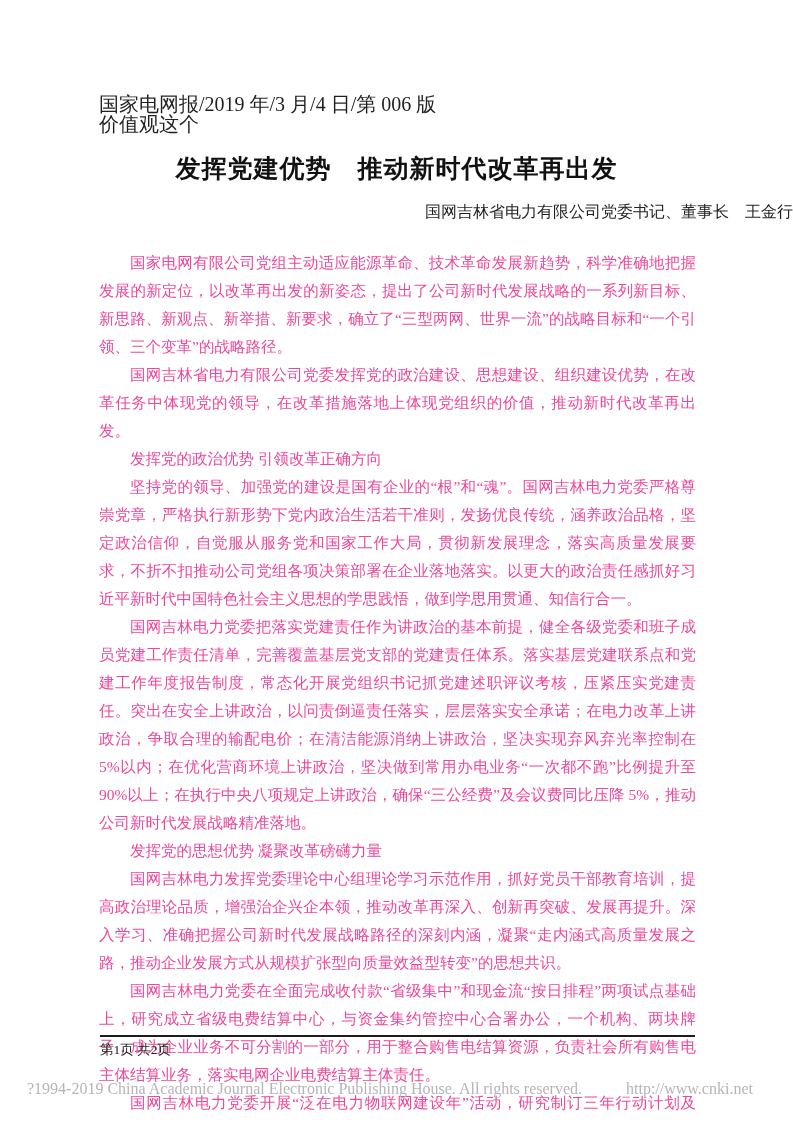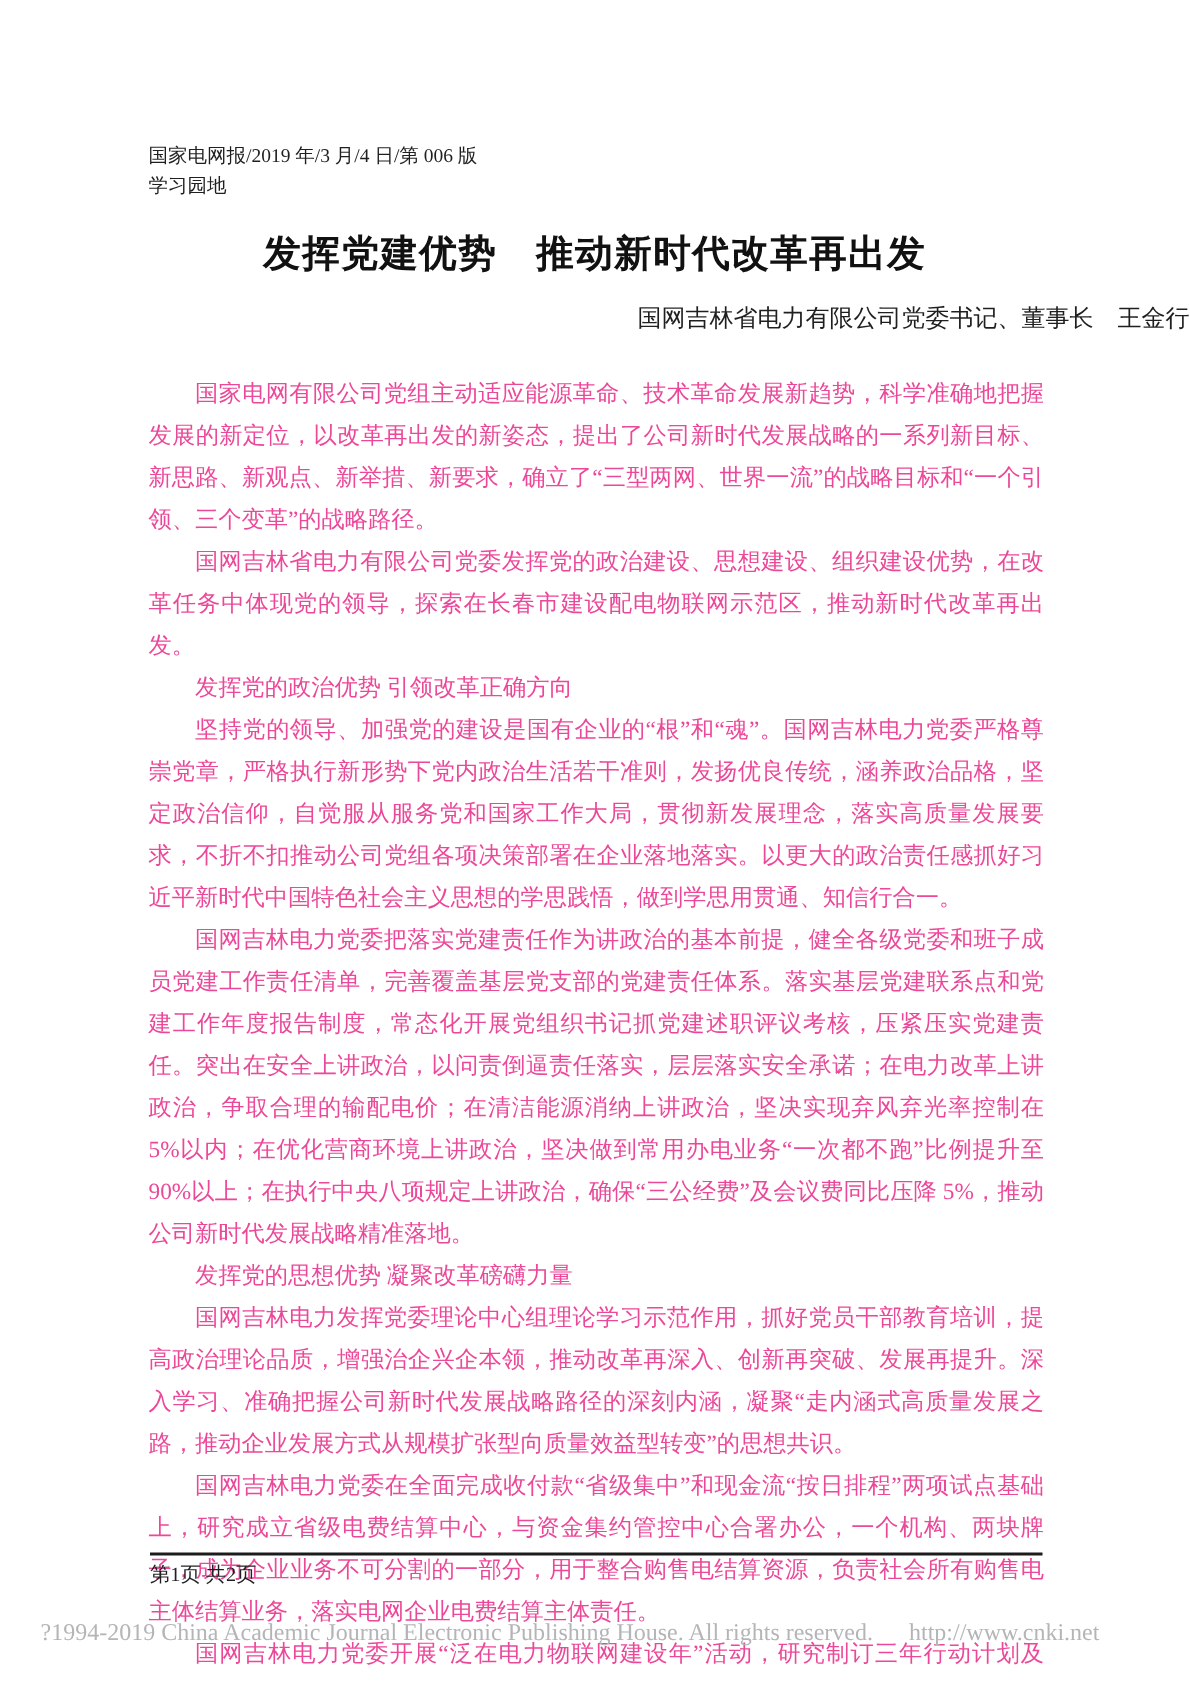--- a/index.html
+++ b/index.html
@@ -14,21 +14,21 @@
     background: #ffffff;
     overflow: hidden;
     font-family: "Liberation Serif", "DejaVu Serif", serif;
     color: #212121;
   }
   .header {
     position: absolute;
     top: 94px;
     left: 99px;
     right: 98px;
-    font-size: 13px;
+    font-size: 20px;
     line-height: 20px;
     color: #1f1f1f;
   }
   .title {
     position: absolute;
     top: 152px;
     left: 0;
     width: 100%;
     margin: 0;
     text-align: center;
@@ -77,40 +77,40 @@
     color: #1f1f1f;
   }
   .watermark {
     position: absolute;
     left: 27px;
     top: 1080px;
     font-size: 16px;
     white-space: nowrap;
   }
   .wm-url {
-    margin-left: 24px;
+    margin-left: 44px;
   }
 </style>
 </head>
 <body>
 
 <div class="page">
 
   <div class="header">
     <div class="header-line">国家电网报/2019 年/3 月/4 日/第 006 版</div>
-    <div class="header-line">学习园地</div>
+    <div class="header-line">价值观这个</div>
   </div>
 
   <h1 class="title">发挥党建优势　推动新时代改革再出发</h1>
 
   <div class="byline">国网吉林省电力有限公司党委书记、董事长　王金行</div>
 
   <div class="article-body">
       <p>国家电网有限公司党组主动适应能源革命、技术革命发展新趋势，科学准确地把握发展的新定位，以改革再出发的新姿态，提出了公司新时代发展战略的一系列新目标、新思路、新观点、新举措、新要求，确立了“三型两网、世界一流”的战略目标和“一个引领、三个变革”的战略路径。</p>
-      <p>国网吉林省电力有限公司党委发挥党的政治建设、思想建设、组织建设优势，在改革任务中体现党的领导，探索在长春市建设配电物联网示范区，推动新时代改革再出发。</p>
+      <p>国网吉林省电力有限公司党委发挥党的政治建设、思想建设、组织建设优势，在改革任务中体现党的领导，在改革措施落地上体现党组织的价值，推动新时代改革再出发。</p>
       <p>发挥党的政治优势 引领改革正确方向</p>
       <p>坚持党的领导、加强党的建设是国有企业的“根”和“魂”。国网吉林电力党委严格尊崇党章，严格执行新形势下党内政治生活若干准则，发扬优良传统，涵养政治品格，坚定政治信仰，自觉服从服务党和国家工作大局，贯彻新发展理念，落实高质量发展要求，不折不扣推动公司党组各项决策部署在企业落地落实。以更大的政治责任感抓好习近平新时代中国特色社会主义思想的学思践悟，做到学思用贯通、知信行合一。</p>
       <p>国网吉林电力党委把落实党建责任作为讲政治的基本前提，健全各级党委和班子成员党建工作责任清单，完善覆盖基层党支部的党建责任体系。落实基层党建联系点和党建工作年度报告制度，常态化开展党组织书记抓党建述职评议考核，压紧压实党建责任。突出在安全上讲政治，以问责倒逼责任落实，层层落实安全承诺；在电力改革上讲政治，争取合理的输配电价；在清洁能源消纳上讲政治，坚决实现弃风弃光率控制在 5%以内；在优化营商环境上讲政治，坚决做到常用办电业务“一次都不跑”比例提升至 90%以上；在执行中央八项规定上讲政治，确保“三公经费”及会议费同比压降 5%，推动公司新时代发展战略精准落地。</p>
       <p>发挥党的思想优势 凝聚改革磅礴力量</p>
       <p>国网吉林电力发挥党委理论中心组理论学习示范作用，抓好党员干部教育培训，提高政治理论品质，增强治企兴企本领，推动改革再深入、创新再突破、发展再提升。深入学习、准确把握公司新时代发展战略路径的深刻内涵，凝聚“走内涵式高质量发展之路，推动企业发展方式从规模扩张型向质量效益型转变”的思想共识。</p>
       <p>国网吉林电力党委在全面完成收付款“省级集中”和现金流“按日排程”两项试点基础上，研究成立省级电费结算中心，与资金集约管控中心合署办公，一个机构、两块牌子，成为企业业务不可分割的一部分，用于整合购售电结算资源，负责社会所有购售电主体结算业务，落实电网企业电费结算主体责任。</p>
       <p>国网吉林电力党委开展“泛在电力物联网建设年”活动，研究制订三年行动计划及 2019 年实施方案，统筹推进泛在电力物联网建设。探索在长春市建设配电物联网示范区，实现用数据驱动业务转型。依托公司重点科技项目“多能流系统优化与控制”，探索物联网新业态实现方法。以四平、白城、辽源主城区电力无线专网建设为试点验证，满足泛在电力物联网接入需求。开展“多维精益管理改革年”活动，加快构建基于量化分析的精益管理体系，用数据驱动管理变革，实现全业务融合、全流程贯通。</p>
       <p>国网吉林电力党委创新业财融合管理思维，改变传统成本、价值管理模式，探索在市供电公</p>
     </div>
 

